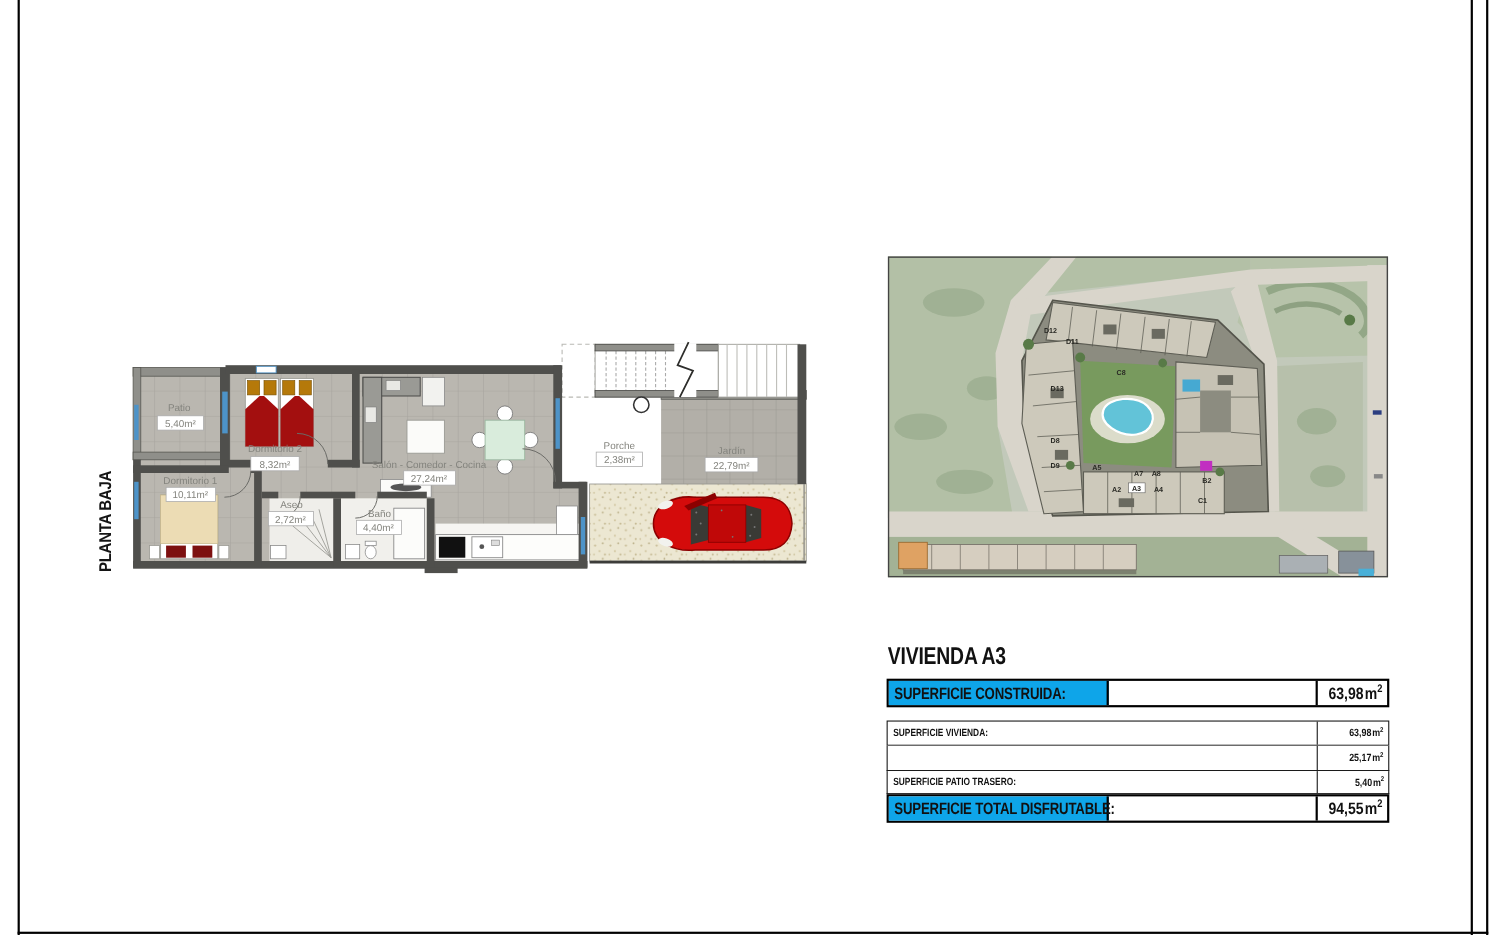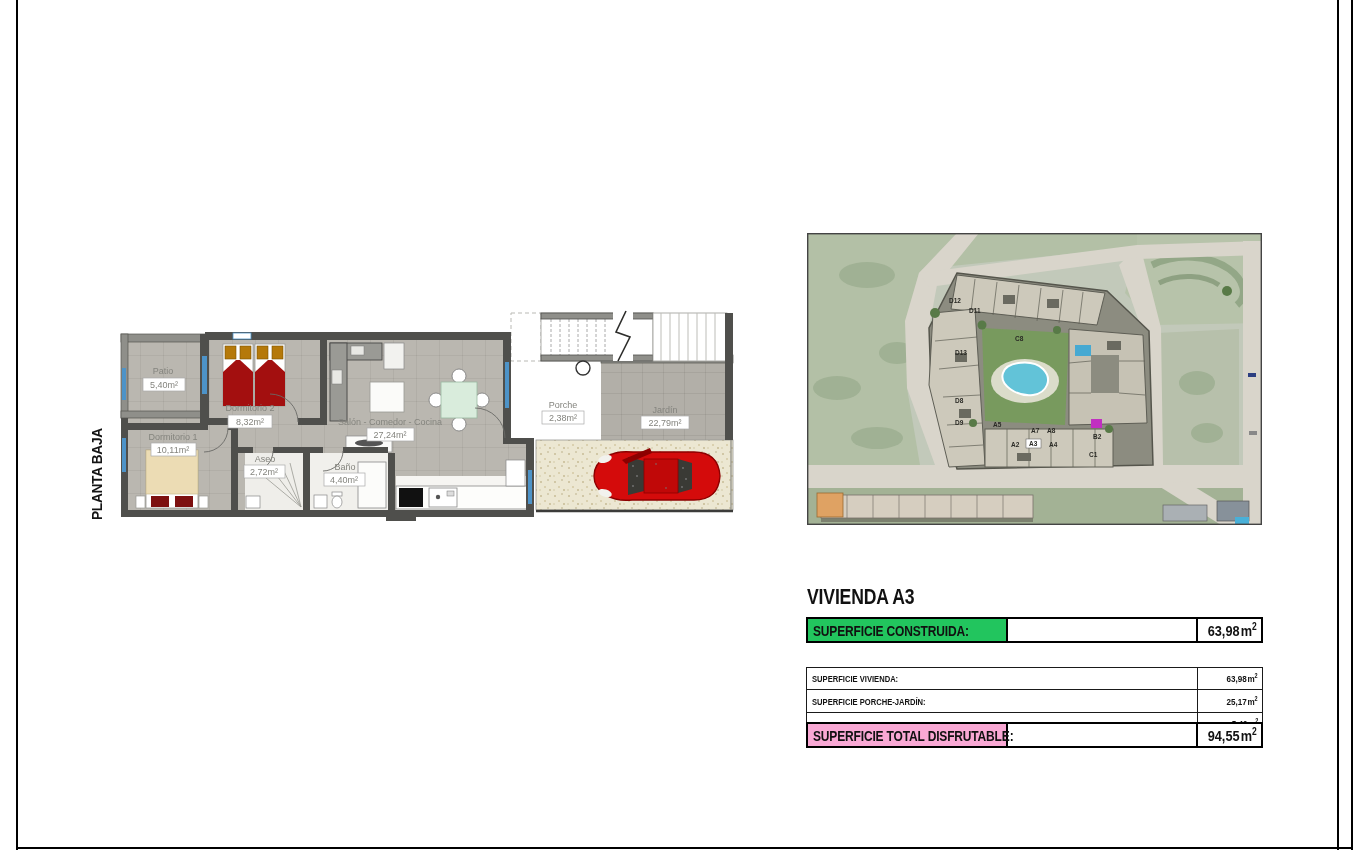--- a/index.html
+++ b/index.html
@@ -12,21 +12,21 @@
   .plan-title{position:absolute;left:88px;top:520px;transform-origin:0 0;
       transform:rotate(-90deg) scaleX(.88);font-weight:bold;font-size:15.5px;
       letter-spacing:-.3px;color:#141414;white-space:nowrap;}
   
   .sum-title{position:absolute;left:807px;top:584px;font-size:22px;font-weight:bold;}
   .cond{display:inline-block;transform:scaleX(.8);transform-origin:left center;white-space:nowrap;letter-spacing:-.2px;}
   .cond-r{display:inline-block;transform:scaleX(.85);transform-origin:right center;white-space:nowrap;}
   .trow{position:absolute;left:806px;width:457px;box-sizing:border-box;background:#fff;}
   .trow .cell{position:absolute;top:0;bottom:0;box-sizing:border-box;display:flex;align-items:center;}
   .big{border:2px solid #000;}
-  .small-row{border:1px solid #1a1a1a;border-top:none;margin-top:12px;}
+  .small-row{border:1px solid #1a1a1a;border-top:none;}
   .small-row.first{border-top:1px solid #1a1a1a;}
   .c-label{left:0;padding-left:5px;}
   .c-label.blue{width:200px;border-right:2px solid #000;}
   .c-mid{left:200px;width:174px;}
   .c-val{right:0;width:65px;justify-content:flex-end;padding-right:4px;}
   .big .c-val{border-left:2px solid #000;}
   .small-row .c-val{border-left:1px solid #1a1a1a;}
   .big-label{font-size:15px;font-weight:bold;}
   .big-val{font-size:15px;font-weight:bold;}
   .big-val sup{font-size:10px;}
@@ -342,52 +342,52 @@
     <rect x="442" y="198" width="8" height="4" fill="#888"></rect>
   </g>
   <rect x="0.7" y="0.7" width="453.6" height="290.6" fill="none" stroke="#444" stroke-width="1.4"></rect>
 </svg>
 
 <div class="sum-title">
   <span class="cond">VIVIENDA A3</span>
 </div>
 
 <div class="trow big" style="top:617px;height:26px;">
-  <div class="cell c-label blue" style="background:#22c55e;">
+  <div class="cell c-label blue" style="background:#0ea5e9;">
     <span class="cond big-label">SUPERFICIE CONSTRUIDA:</span>
   </div>
   <div class="cell c-mid"></div>
   <div class="cell c-val">
     <span class="big-val"><span class="cond-r"><span>63,98</span> <span>m</span><sup>2</sup></span></span>
   </div>
 </div>
 
 <div class="trow small-row first" style="top:655px;height:23px;">
   <div class="cell c-label" style="width:374px;">
     <span class="cond sm-label">SUPERFICIE VIVIENDA:</span>
   </div>
   <div class="cell c-val">
     <span class="sm-val"><span class="cond-r"><span>63,98</span> <span>m</span><sup>2</sup></span></span>
   </div>
 </div>
 <div class="trow small-row" style="top:678px;height:23px;">
+  <div class="cell c-val">
+    <span class="sm-val"><span class="cond-r"><span>25,17</span> <span>m</span><sup>2</sup></span></span>
+  </div>
+</div>
+<div class="trow small-row" style="top:701px;height:21px;">
   <div class="cell c-label" style="width:374px;">
-    <span class="cond sm-label">SUPERFICIE PORCHE-JARDÍN:</span>
-  </div>
-  <div class="cell c-val">
-    <span class="sm-val"><span class="cond-r"><span>25,17</span> <span>m</span><sup>2</sup></span></span>
-  </div>
-</div>
-<div class="trow small-row" style="top:701px;height:21px;">
+    <span class="cond sm-label">SUPERFICIE PATIO TRASERO:</span>
+  </div>
   <div class="cell c-val">
     <span class="sm-val"><span class="cond-r"><span>5,40</span> <span>m</span><sup>2</sup></span></span>
   </div>
 </div>
 
 <div class="trow big" style="top:722px;height:26px;">
-  <div class="cell c-label blue" style="background:#f9a8d4;">
+  <div class="cell c-label blue" style="background:#0ea5e9;">
     <span class="cond big-label">SUPERFICIE TOTAL DISFRUTABLE:</span>
   </div>
   <div class="cell c-mid"></div>
   <div class="cell c-val">
     <span class="big-val"><span class="cond-r"><span>94,55</span> <span>m</span><sup>2</sup></span></span>
   </div>
 </div>
 
 </body></html>

